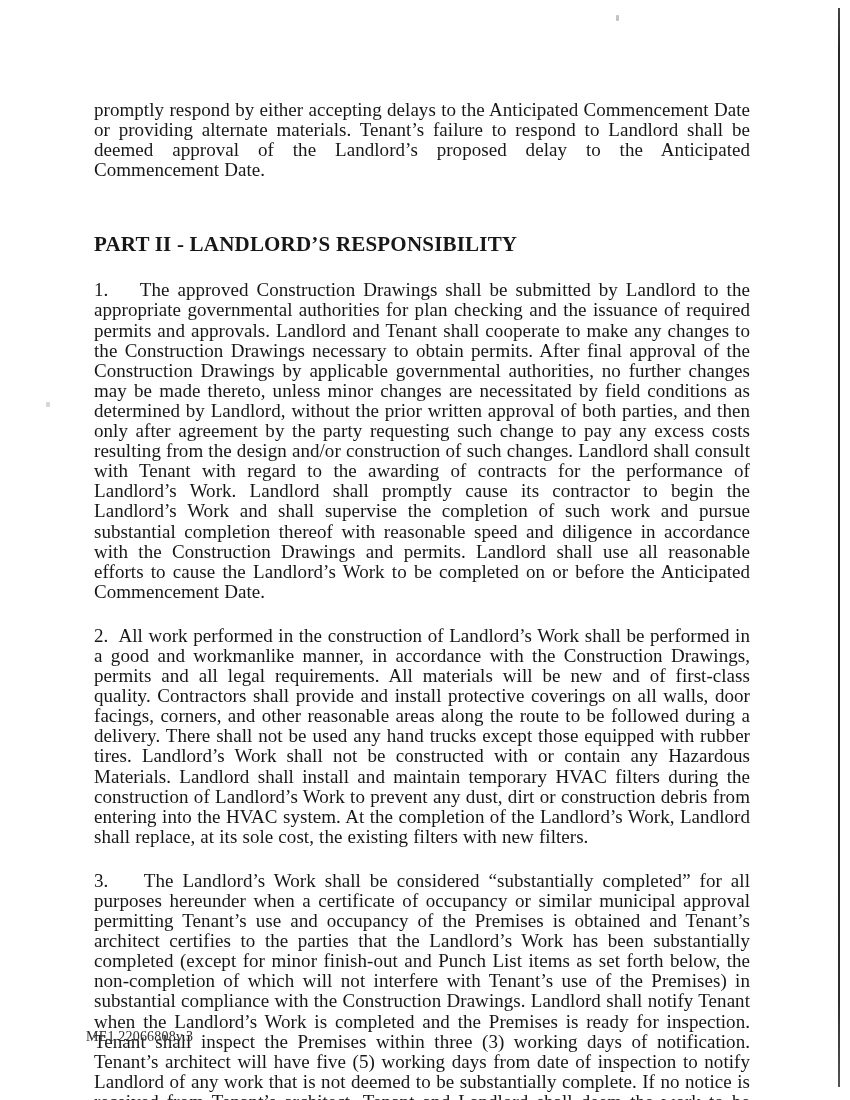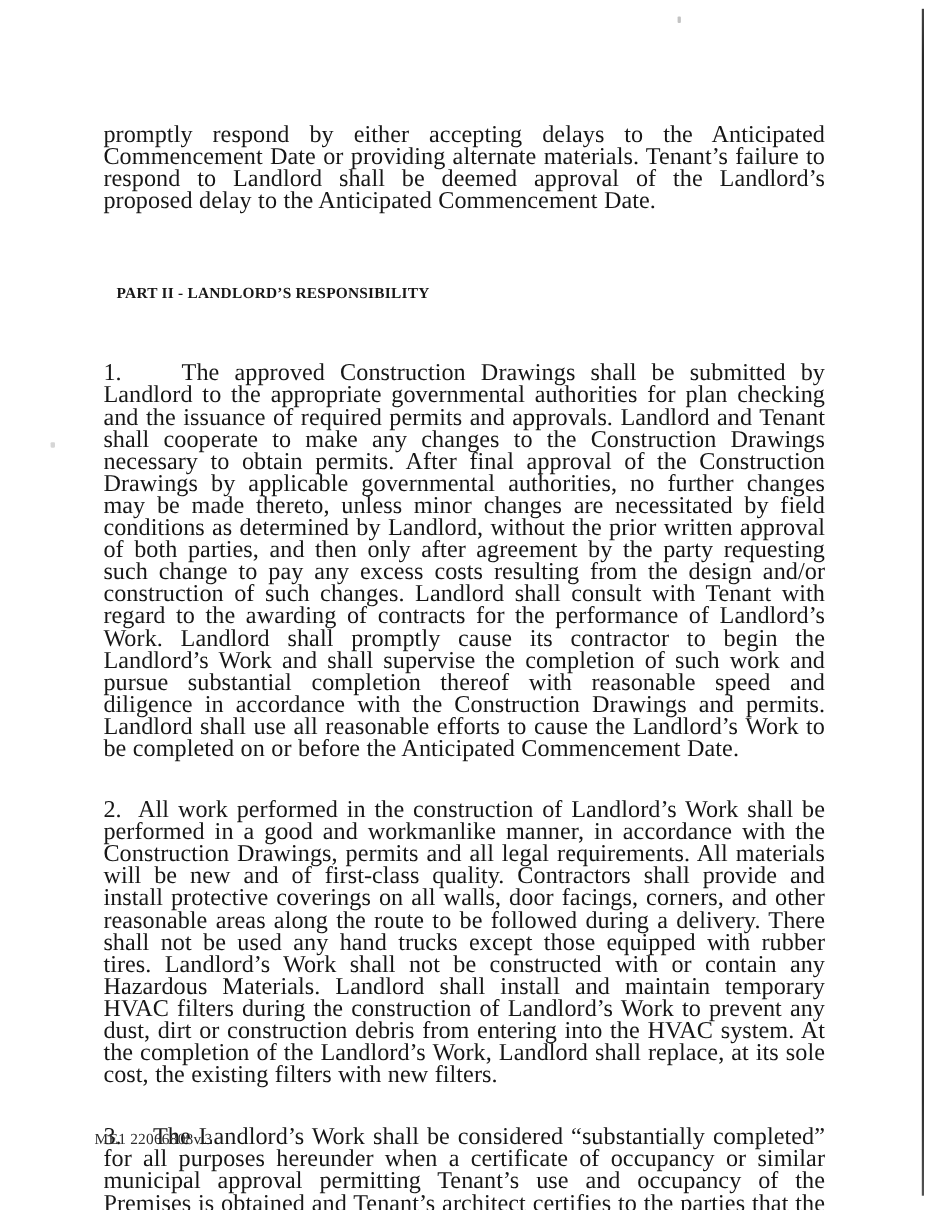--- a/index.html
+++ b/index.html
@@ -39,36 +39,36 @@
   .speck-left { left: 46px; top: 402px; width: 4px; height: 5px; border-radius: 1px; background:#cfcfcf; }
 
   .content {
     position: absolute;
     left: 94px;
     top: 96px;
     width: 656px;
   }
 
   p.para {
-    margin: 16px 0 0 0;
+    margin: 4px 0 0 0;
     text-align: justify;
     text-justify: inter-word;
-    font-size: 22px;
+    font-size: 19px;
     line-height: 20.1px;
     letter-spacing: 0.05px;
     word-spacing: 0.3px;
   }
 
   .gap-after-lead  { height: 54px; }
   .gap-after-head  { height: 22px; }
   .gap-between     { height: 20px; }
 
   h2.part-heading {
-    margin: 12px;
-    font-size: 14px;
+    margin: 0;
+    font-size: 21px;
     line-height: 20px;
     font-weight: bold;
     letter-spacing: 0.2px;
     text-align: left;
   }
 
   .num-lead {
     
     white-space: pre;
   }

